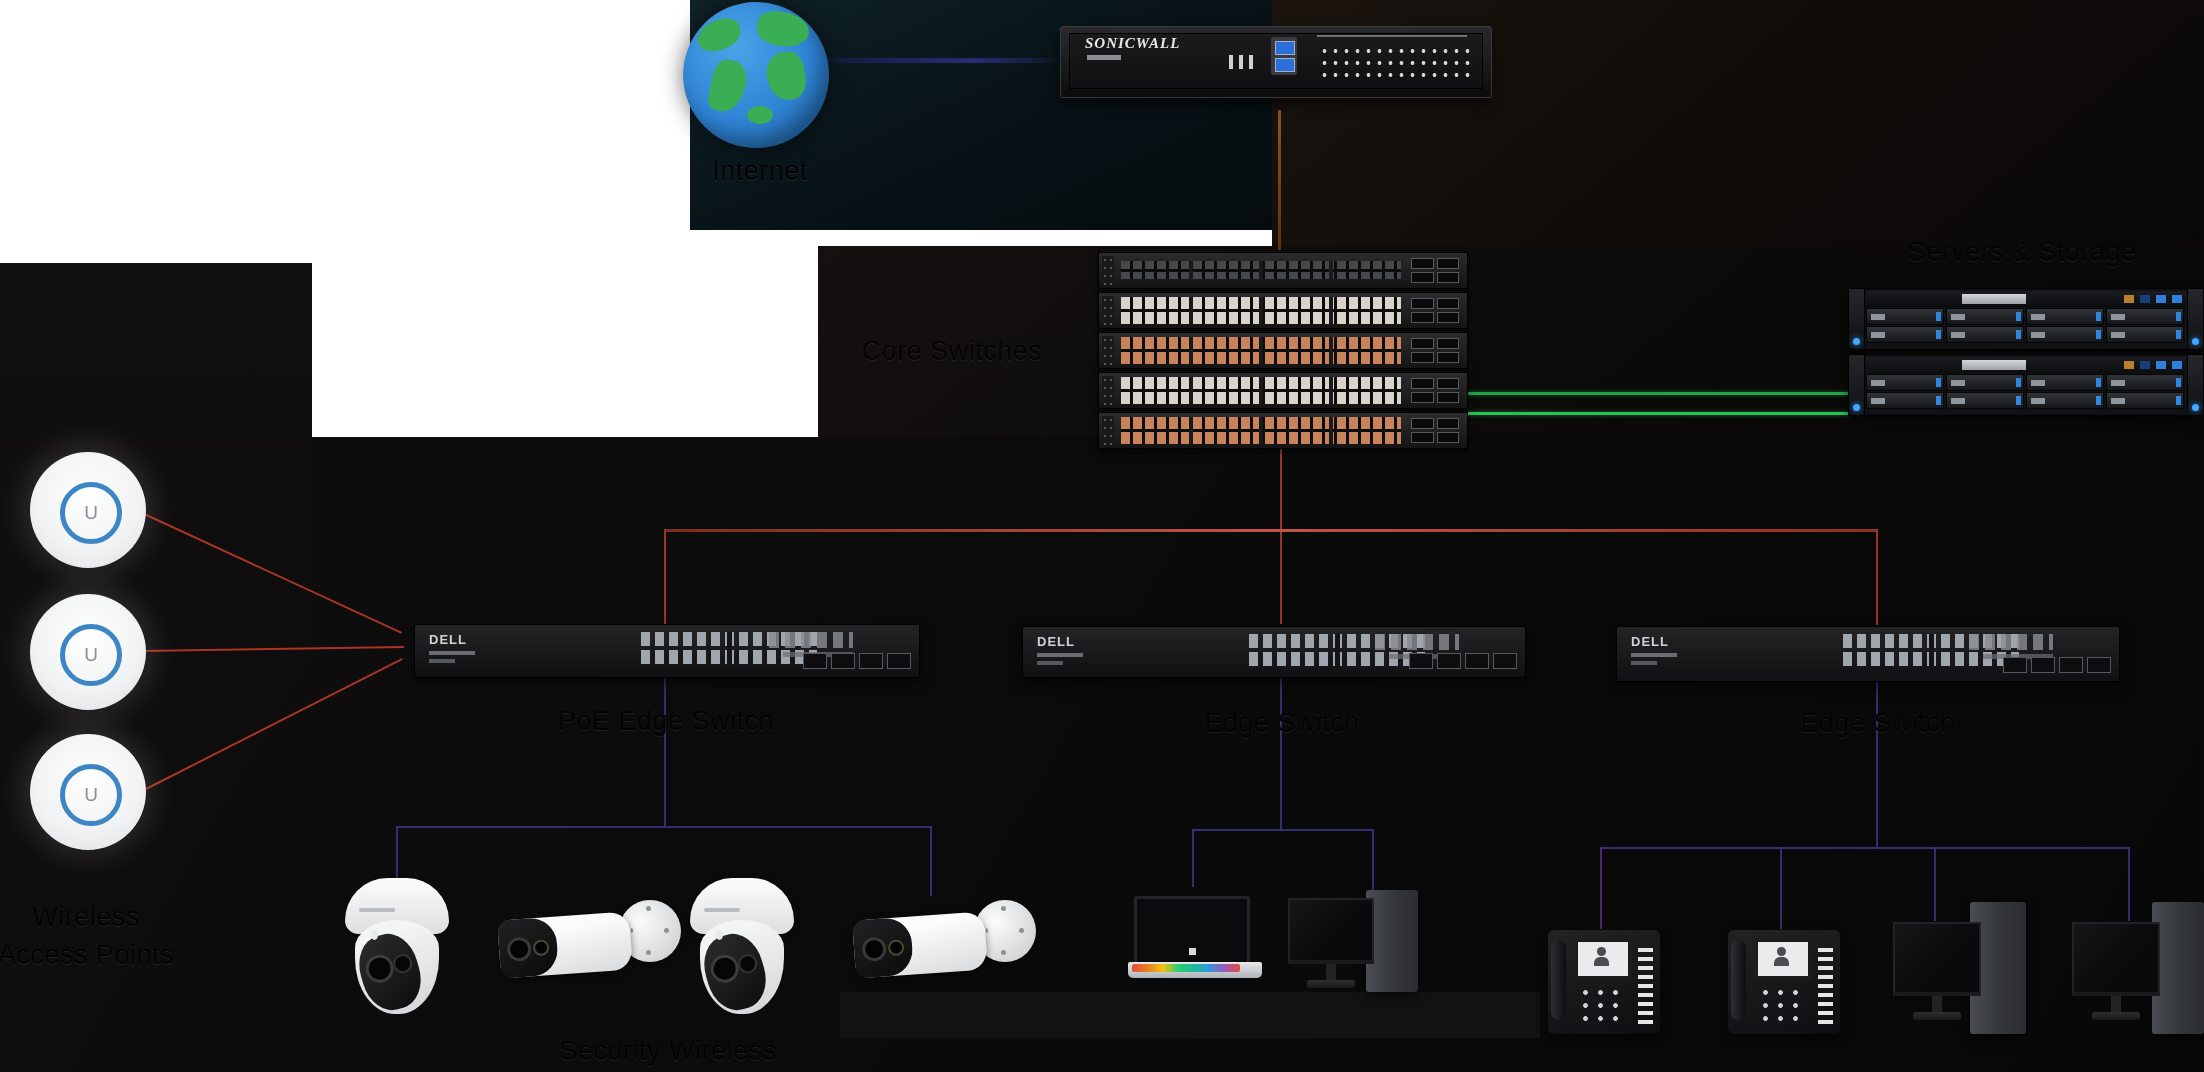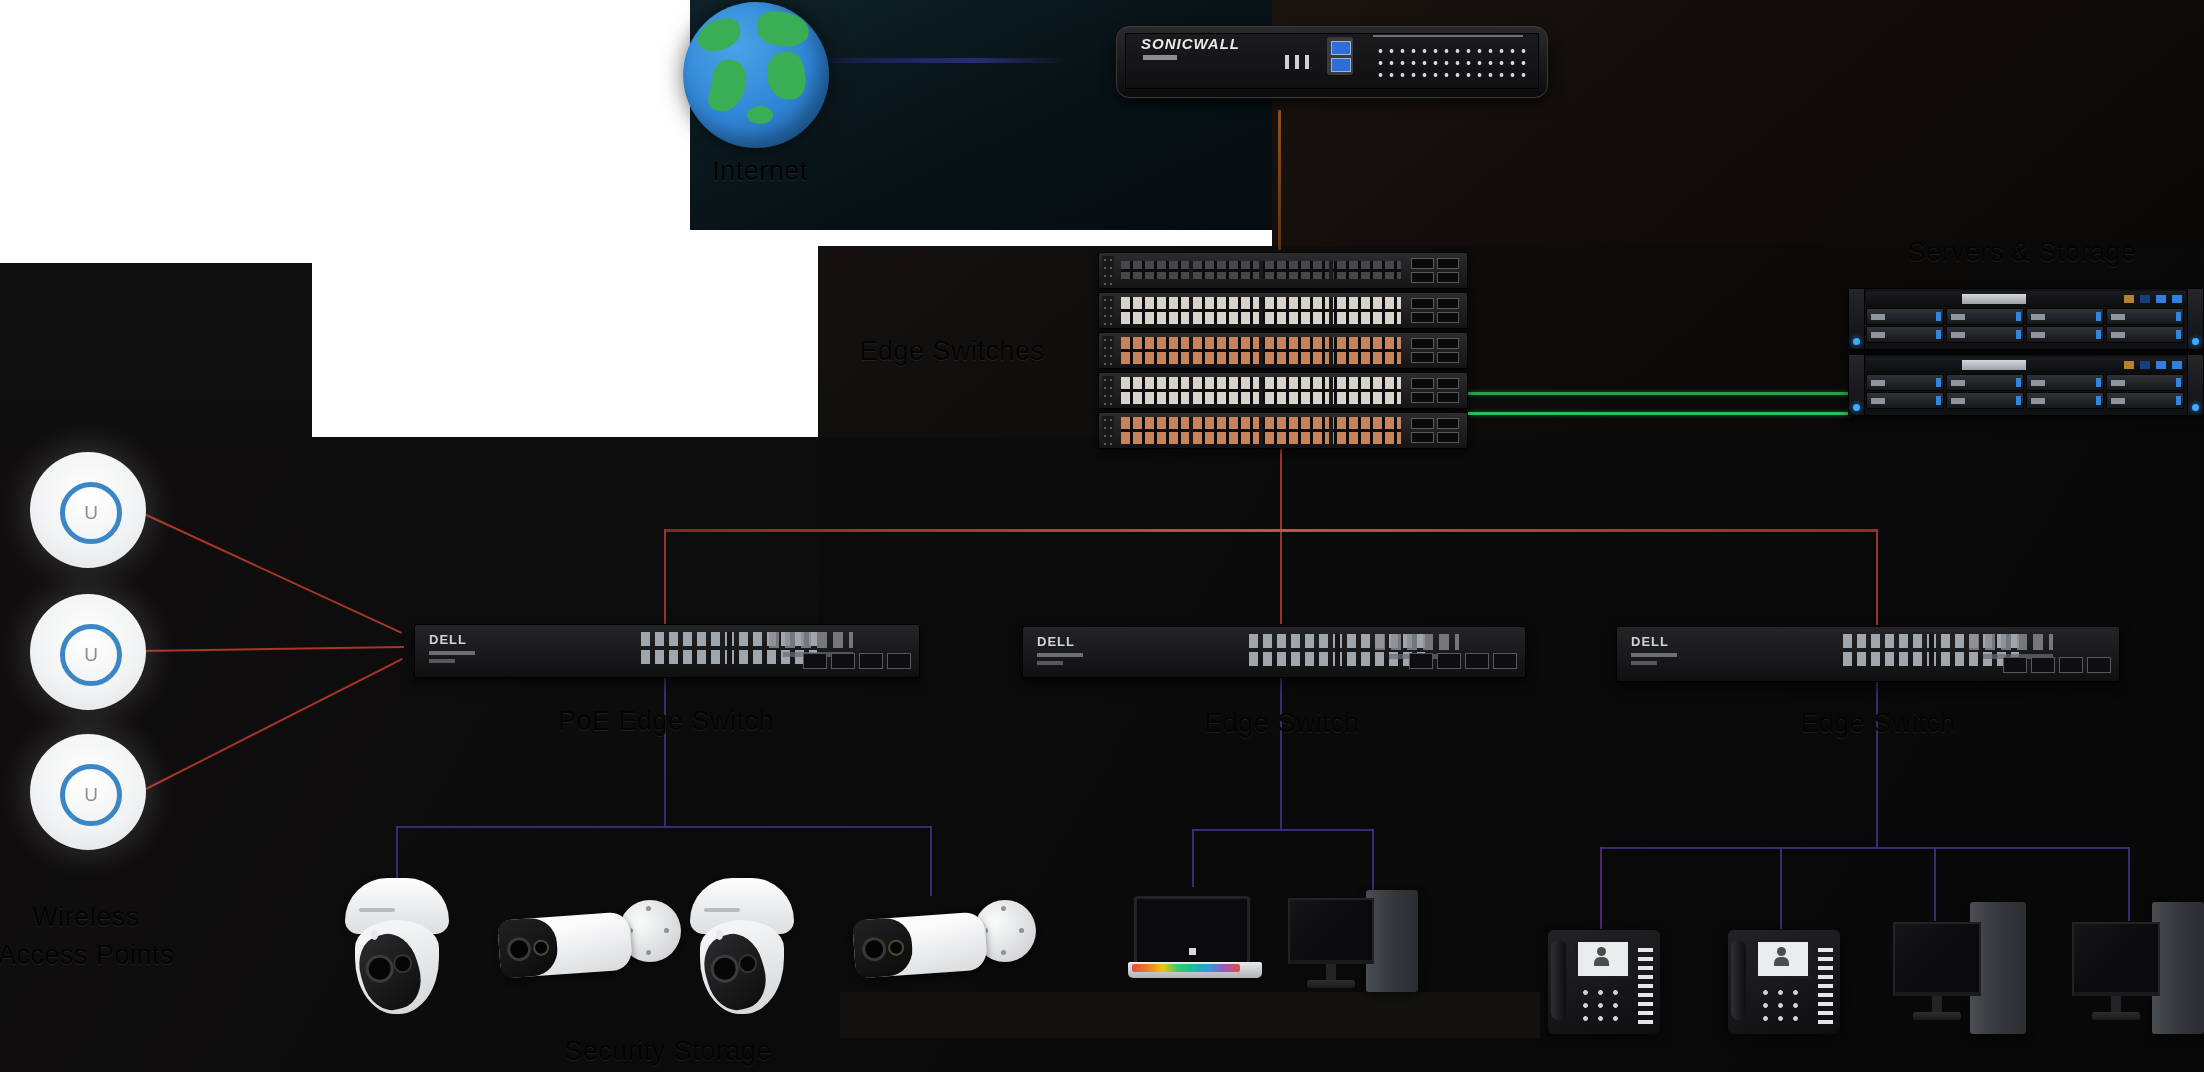--- a/index.html
+++ b/index.html
@@ -38,23 +38,23 @@
   .globe{position:absolute;left:683px;top:2px;width:146px;height:146px;z-index:5;border-radius:50%;
     background:radial-gradient(circle at 36% 30%,#4aa3e8,#2f83d4 55%,#1c629f);
     box-shadow:0 0 22px rgba(0,0,0,.55), inset -8px -10px 18px rgba(0,0,0,.3);}
   .land{position:absolute;background:#3aae54;}
   .land.l1{left:14px;top:18px;width:44px;height:30px;border-radius:60% 40% 55% 45%;transform:rotate(-15deg);}
   .land.l2{left:28px;top:58px;width:34px;height:52px;border-radius:45% 55% 70% 30%;transform:rotate(12deg);}
   .land.l3{left:74px;top:10px;width:52px;height:34px;border-radius:40% 60% 50% 50%;transform:rotate(6deg);}
   .land.l4{left:84px;top:50px;width:38px;height:48px;border-radius:55% 45% 45% 60%;transform:rotate(-8deg);}
   .land.l5{left:64px;top:104px;width:26px;height:18px;border-radius:50%;}
   
-  .firewall{position:absolute;left:1116px;top:26px;width:430px;height:70px;z-index:5;
-    background:linear-gradient(180deg,#2a2a2c,#0c0c0d);border:1px solid #3a3a3c;border-radius:13px;
-    box-shadow:0 6px 14px rgba(0,0,0,.6);}
+  .firewall{position:absolute;left:1060px;top:26px;width:430px;height:70px;z-index:5;
+    background:linear-gradient(180deg,#2a2a2c,#0c0c0d);border:1px solid #3a3a3c;border-radius:3px;
+    box-shadow:0 6px 14px rgba(0,0,0,.6);font-family:Liberation Serif, serif;}
   .fw-face{position:absolute;left:8px;top:6px;right:8px;bottom:8px;background:linear-gradient(180deg,#1b1b1d,#101012);
     border:1px solid #000;}
   .fw-brand{position:absolute;left:24px;top:8px;color:#e9e9ea;font-size:15px;font-weight:bold;
     font-style:italic;letter-spacing:1px;}
   .fw-model{position:absolute;left:26px;top:28px;width:34px;height:5px;background:#8b8d90;}
   .fw-ticks{position:absolute;left:168px;top:28px;width:26px;height:14px;
     background:repeating-linear-gradient(90deg,#cfd1d3 0 4px,transparent 4px 10px);}
   .fw-usb{position:absolute;left:210px;top:10px;width:26px;height:38px;background:#3a3b3e;border-radius:3px;}
   .fw-usb::before,.fw-usb::after{content:"";position:absolute;left:4px;width:18px;height:12px;background:#2d6fd8;
     border:1px solid #9fb3cc;}
@@ -280,21 +280,21 @@
       <div class="cs-left"></div>
       <div class="cs-ports"></div>
       <div class="cs-sfp">
           <span></span>
           <span></span>
           <span></span>
           <span></span>
         </div>
     </div>
   </div>
-  <div class="lbl" style="left:952px;top:336px;">Edge Switches</div>
+  <div class="lbl" style="left:952px;top:336px;">Core Switches</div>
 
   <div class="lbl" style="left:2022px;top:237px;text-align:center;">Servers &amp; Storage</div>
   <div class="servers">
     <div class="sv-unit">
       <div class="sv-ear"></div>
       <div class="sv-ear r"></div>
       <div class="sv-top">
         <div class="sv-plate"></div>
         <div class="sv-leds"></div>
       </div>
@@ -423,21 +423,21 @@
     <div class="t-face"></div>
     <div class="t-dot"></div>
   </div>
   <div class="cam bullet" style="left:850px;top:898px;">
     <div class="b-mount"></div>
     <div class="b-arm"></div>
     <div class="b-body">
       <div class="b-face"></div>
     </div>
   </div>
-  <div class="lbl" style="left:668px;top:1036px;">Security Storage</div>
+  <div class="lbl" style="left:668px;top:1036px;">Security Wireless</div>
 
   <div class="laptop">
     <div class="lp-screen"></div>
     <div class="lp-deck"></div>
   </div>
   <div class="tower" style="left:1366px;top:890px;width:52px;height:102px;"></div>
   <div class="mon" style="left:1288px;top:898px;">
     <div class="mon-screen" style="width:82px;height:60px;"></div>
     <div class="mon-neck"></div>
     <div class="mon-base"></div>

